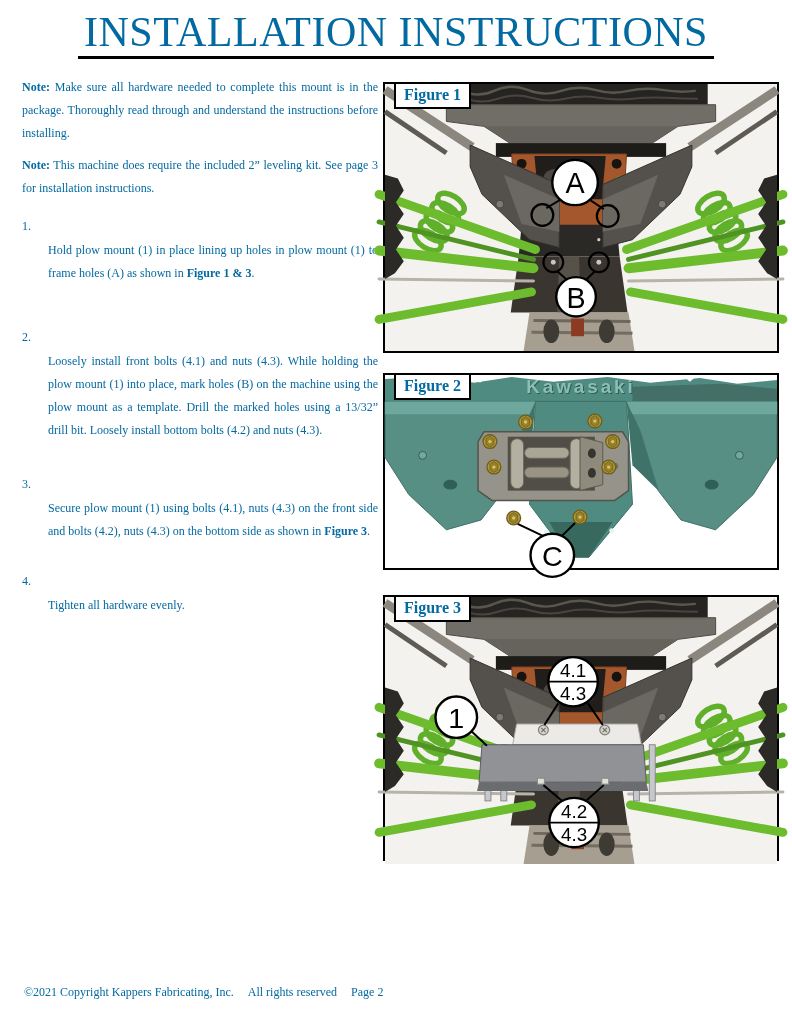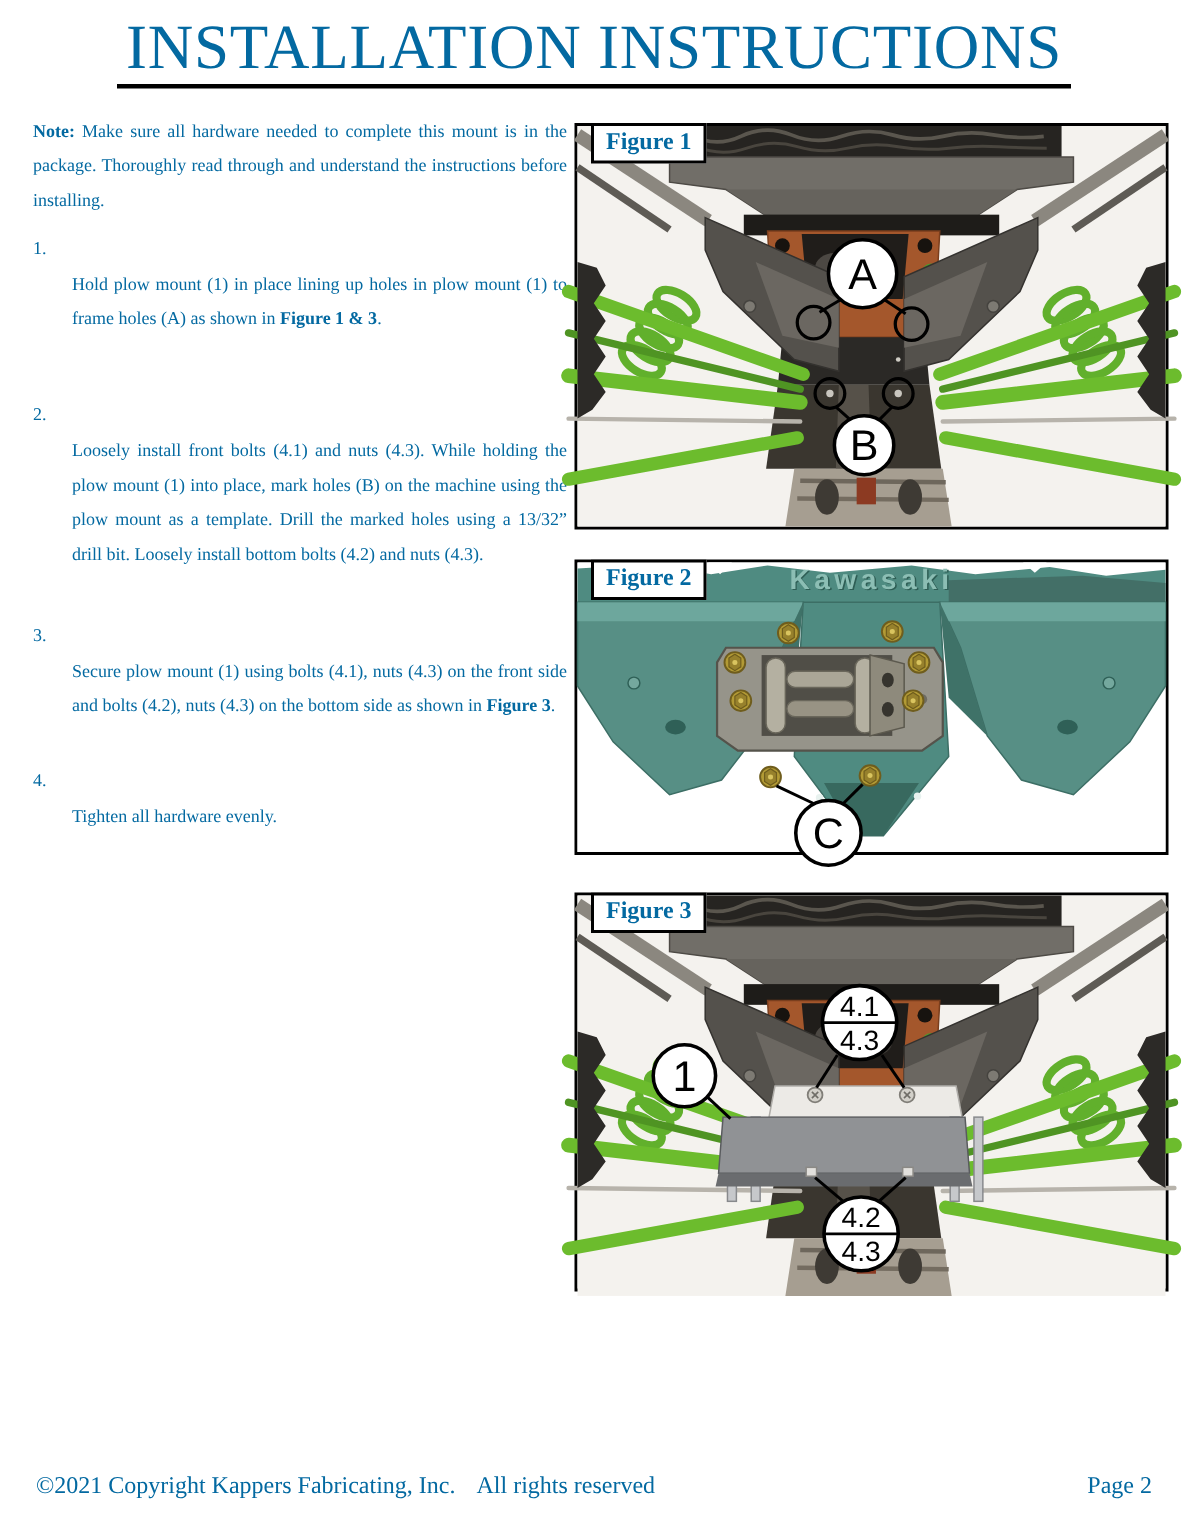--- a/index.html
+++ b/index.html
@@ -18,21 +18,21 @@
   .snote{margin-top:6px !important;}
   .mb-s1{margin-bottom:41px;}
   .mb-s2{margin-bottom:31px;}
   .mb-s3{margin-bottom:27px;}
   b{font-weight:bold;}
   .figure{position:absolute;left:383px;width:396px;border:2px solid #000;background:#fff;box-sizing:border-box;}
   .figure svg{display:block;width:100%;height:100%;overflow:visible;}
   .fig-label{position:absolute;top:-2px;left:-2px;background:#fff;border:2px solid #000;
         font-weight:bold;font-size:16px;line-height:20px;padding:1px 8px 2px;margin-left:11px;}
   .footer{position:absolute;left:24px;right:24px;bottom:24px;display:flex;
-        justify-content:space-between;font-size:16px;}
+        justify-content:flex-start;font-size:12px;}
   .footer .cleft span{margin-right:14px;}
   .callout{font-family:"Liberation Sans",sans-serif;}
   .co-big{font-size:29px;}
   .co-frac{font-size:19px;}
   .brand-dark{font-family:"Liberation Sans",sans-serif;font-weight:bold;font-size:19px;letter-spacing:3px;}
   .brand-light{font-family:"Liberation Sans",sans-serif;font-weight:bold;font-size:19px;letter-spacing:3px;}
   .hidden-defs{position:absolute;width:0;height:0;overflow:hidden;}
 </style>
 </head>
 <body>
@@ -117,20 +117,21 @@
       </g>
     </defs>
   </svg>
 
   <div class="title-wrap">
     <span>INSTALLATION INSTRUCTIONS</span>
   </div>
 
   <div class="leftcol">
     <p class="note-p"><b>Note:</b><span> Make sure all hardware needed to complete this mount is in the package. Thoroughly read through and understand the instructions before installing.</span></p>
+    <p class="note-p2"><b>Note:</b><span> This machine does require the included 2” leveling kit. See page 3 for installation instructions.</span></p>
 
     <div class="step mb-s1">
       <span class="num">1.</span>
       <div class="sbody">
         <p><span>Hold plow mount (1) in place lining up holes in plow mount (1) to frame holes (A) as shown in </span><b>Figure 1 &amp; 3</b><span>.</span></p>
       </div>
     </div>
 
     <div class="step mb-s2">
       <span class="num">2.</span>

